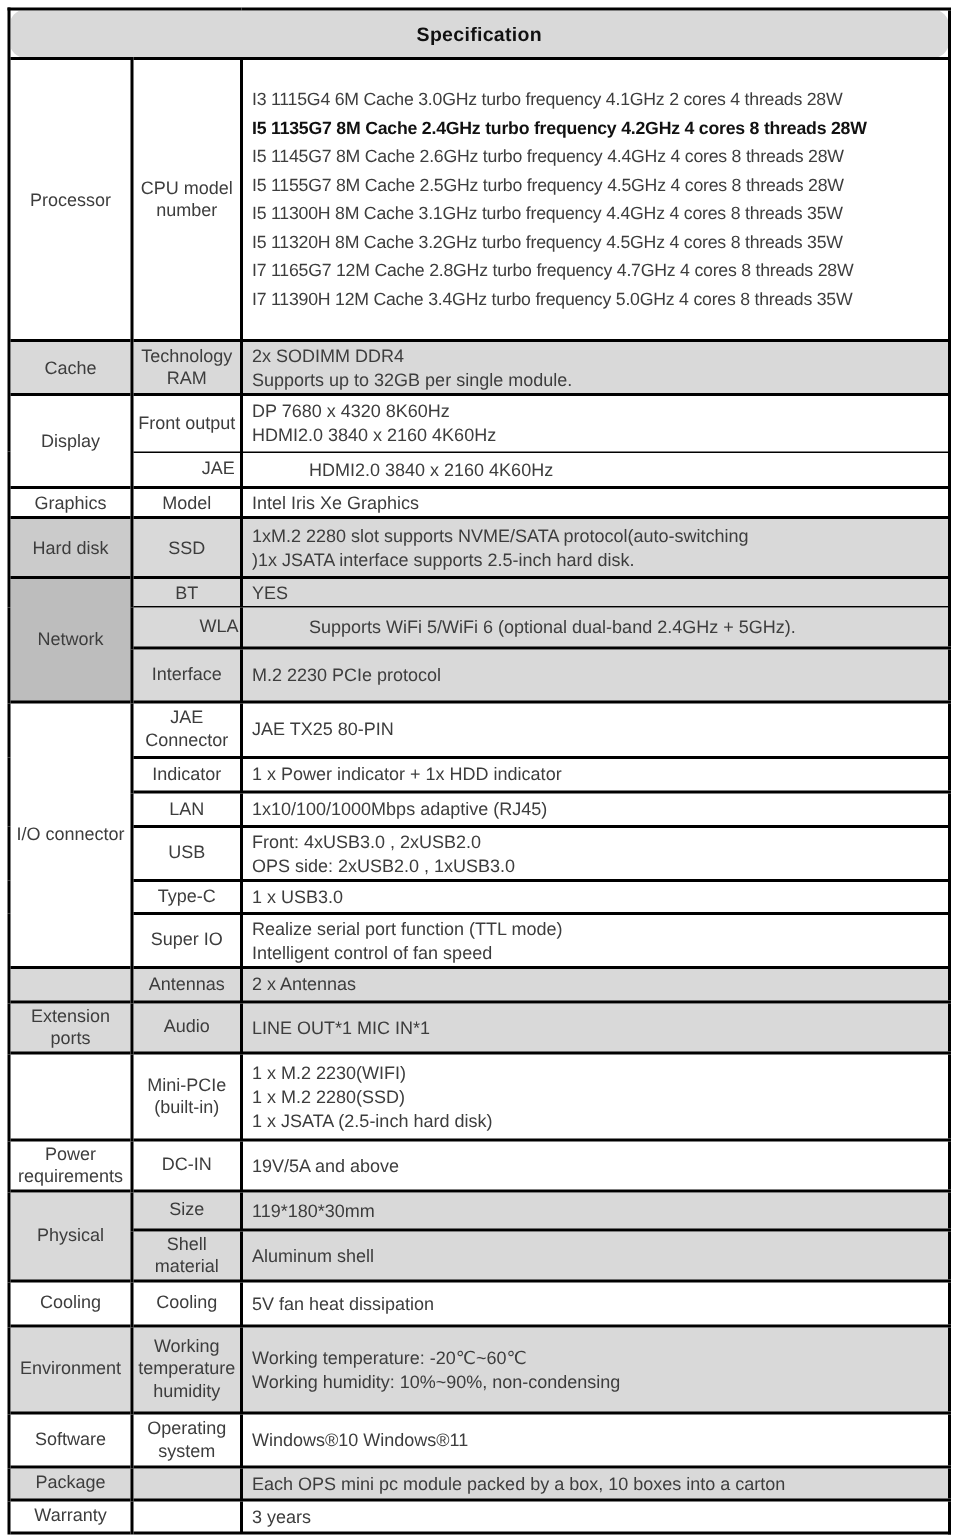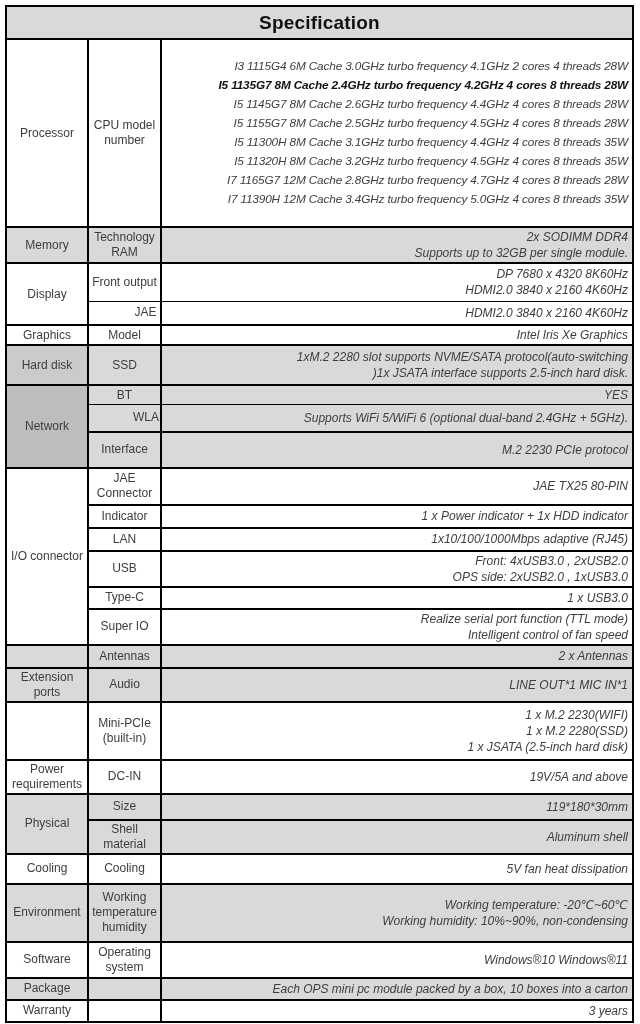--- a/index.html
+++ b/index.html
@@ -23,37 +23,37 @@
     border-left: 2px solid var(--border-black, #000);
     border-right: 0; border-bottom: 0;
     vertical-align: middle;
     font-size: 12px;
     overflow: hidden;
   }
   tr.thin-top > td { border-top-width: 1px; padding-left: 44px; }
 
   td.title-cell {
     text-align: center;
-    font-size: 19px;
+    font-size: 13px;
     font-weight: bold;
     color: var(--text-black, #111);
     height: 29px;
     letter-spacing: 0.2px;
+    border-radius: 12px;
   }
   td.c-label, td.c-sub {
     text-align: center;
     padding: 1px 2px;
     line-height: 1.25;
     color: var(--text-dark, #3d3d3d);
   }
   td.c-content {
-    text-align: right;
+    text-align: left;
     padding: 1px 4px 1px 6px;
     line-height: 16px;
-    font-style: italic;
   }
   td.c-content .line { white-space: nowrap; }
   td.c-content .line.bold { font-weight: bold; color: var(--text-black, #111); }
 
   
   td.c-content.cpu { line-height: 19px; font-size: 11.8px; letter-spacing: -0.15px; }
 
   .shade-white { background: #ffffff; }
   .shade-gray  { background: var(--row-gray, #d9d9d9); }
   .shade-mid   { background: var(--mid-gray, #cbcbcb); }
@@ -82,21 +82,21 @@
             <div class="line bold">I5 1135G7 8M Cache 2.4GHz turbo frequency 4.2GHz 4 cores 8 threads 28W</div>
             <div class="line">I5 1145G7 8M Cache 2.6GHz turbo frequency 4.4GHz 4 cores 8 threads 28W</div>
             <div class="line">I5 1155G7 8M Cache 2.5GHz turbo frequency 4.5GHz 4 cores 8 threads 28W</div>
             <div class="line">I5 11300H 8M Cache 3.1GHz turbo frequency 4.4GHz 4 cores 8 threads 35W</div>
             <div class="line">I5 11320H 8M Cache 3.2GHz turbo frequency 4.5GHz 4 cores 8 threads 35W</div>
             <div class="line">I7 1165G7 12M Cache 2.8GHz turbo frequency 4.7GHz 4 cores 8 threads 28W</div>
             <div class="line">I7 11390H 12M Cache 3.4GHz turbo frequency 5.0GHz 4 cores 8 threads 35W</div>
           </td>
         </tr>
         <tr style="height: 36px;">
-          <td class="c-label shade-gray">Memory</td>
+          <td class="c-label shade-gray">Cache</td>
           <td class="c-sub shade-gray">Technology RAM</td>
           <td class="c-content shade-gray">
             <div class="line">2x SODIMM DDR4</div>
             <div class="line">Supports up to 32GB per single module.</div>
           </td>
         </tr>
         <tr style="height: 38px;">
           <td class="c-label shade-white" rowspan="2">Display</td>
           <td class="c-sub shade-white">Front output</td>
           <td class="c-content shade-white">

